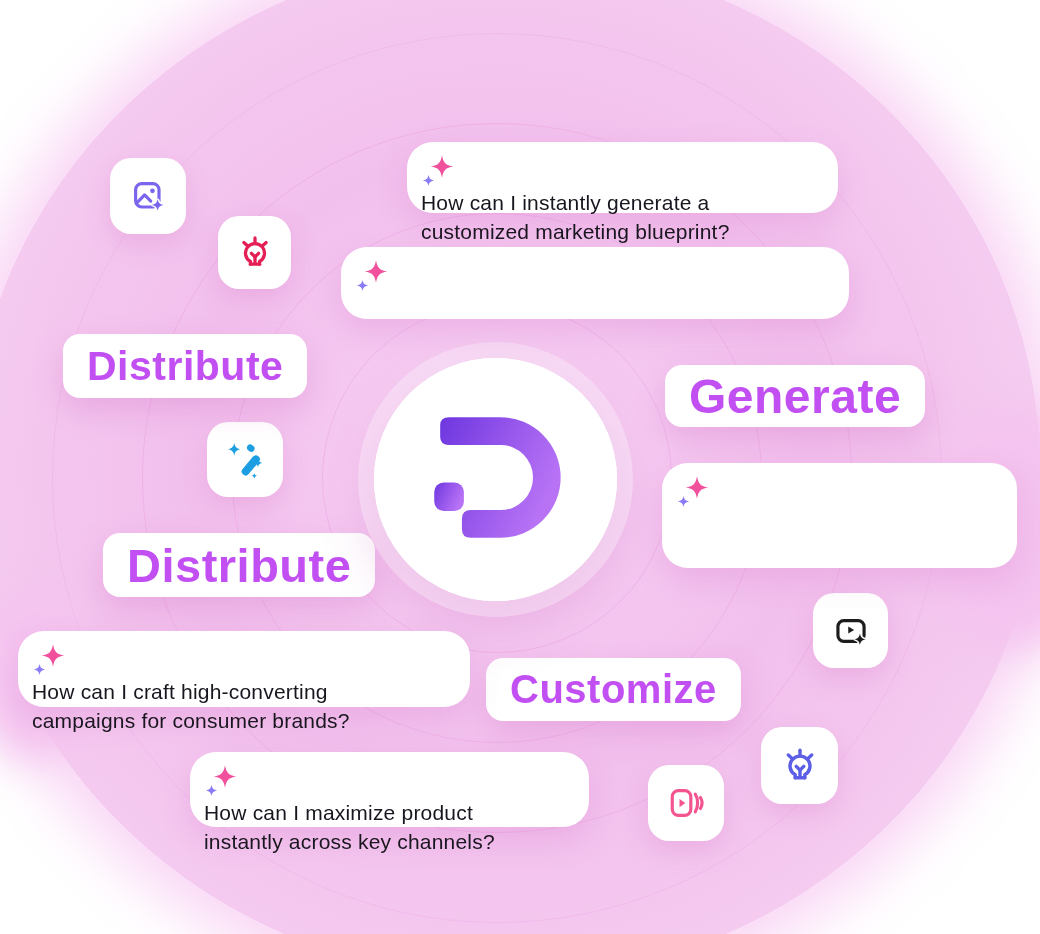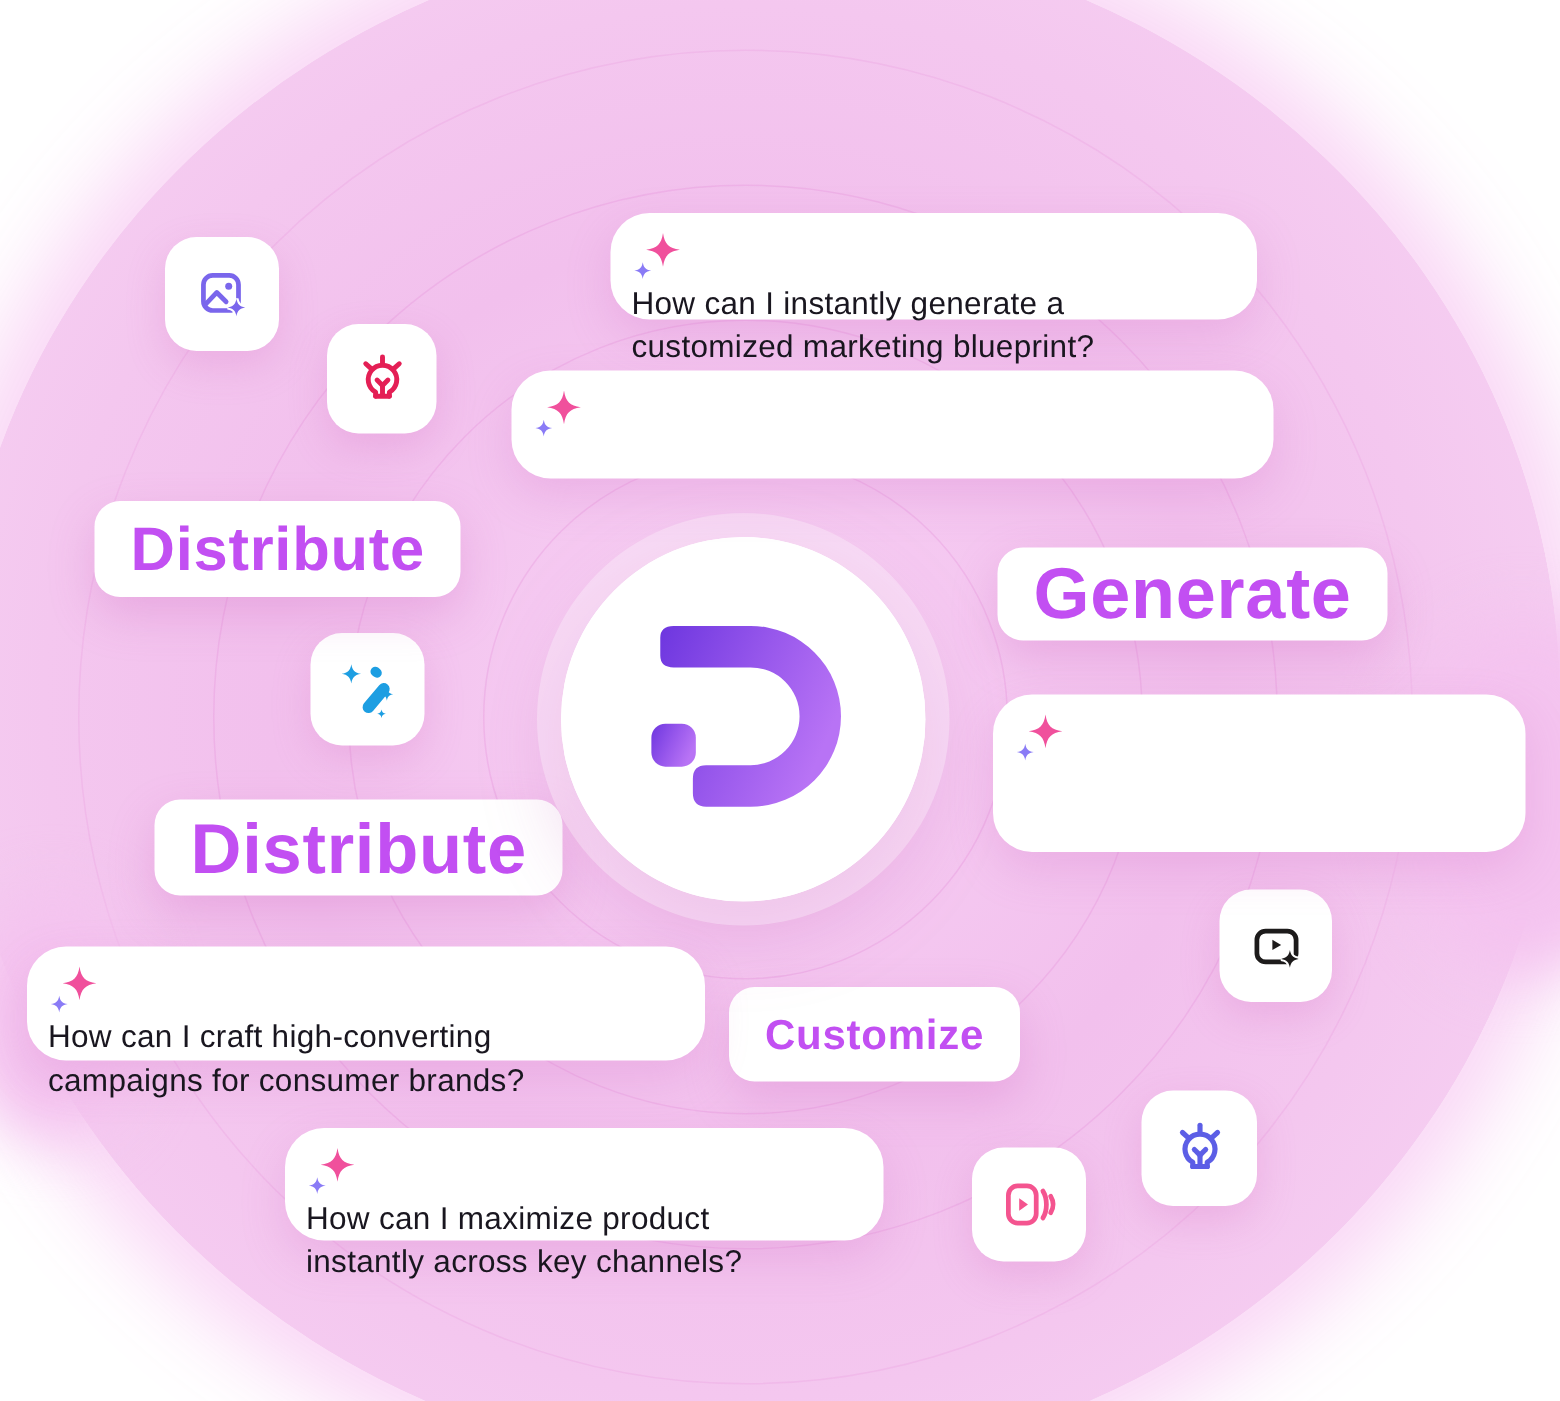--- a/index.html
+++ b/index.html
@@ -211,21 +211,21 @@
 
   <div class="pill" style="left:63px;  top:334px; height:64px; font-size:41px;">
     <span>Distribute</span>
   </div>
   <div class="pill" style="left:665px; top:365px; height:62px; font-size:48px;">
     <span>Generate</span>
   </div>
   <div class="pill" style="left:103px; top:533px; height:64px; font-size:47px;">
     <span>Distribute</span>
   </div>
-  <div class="pill" style="left:486px; top:658px; height:63px; font-size:28px;">
+  <div class="pill" style="left:486px; top:658px; height:63px; font-size:40px;">
     <span>Customize</span>
   </div>
 
   <div class="logo-circle">
     <svg viewBox="0 0 246 246">
         <use href="#sym-logo-d"></use>
       </svg>
   </div>
 
   <div class="bubble" style="left:407px; top:142px; width:431px; height:71px;">

